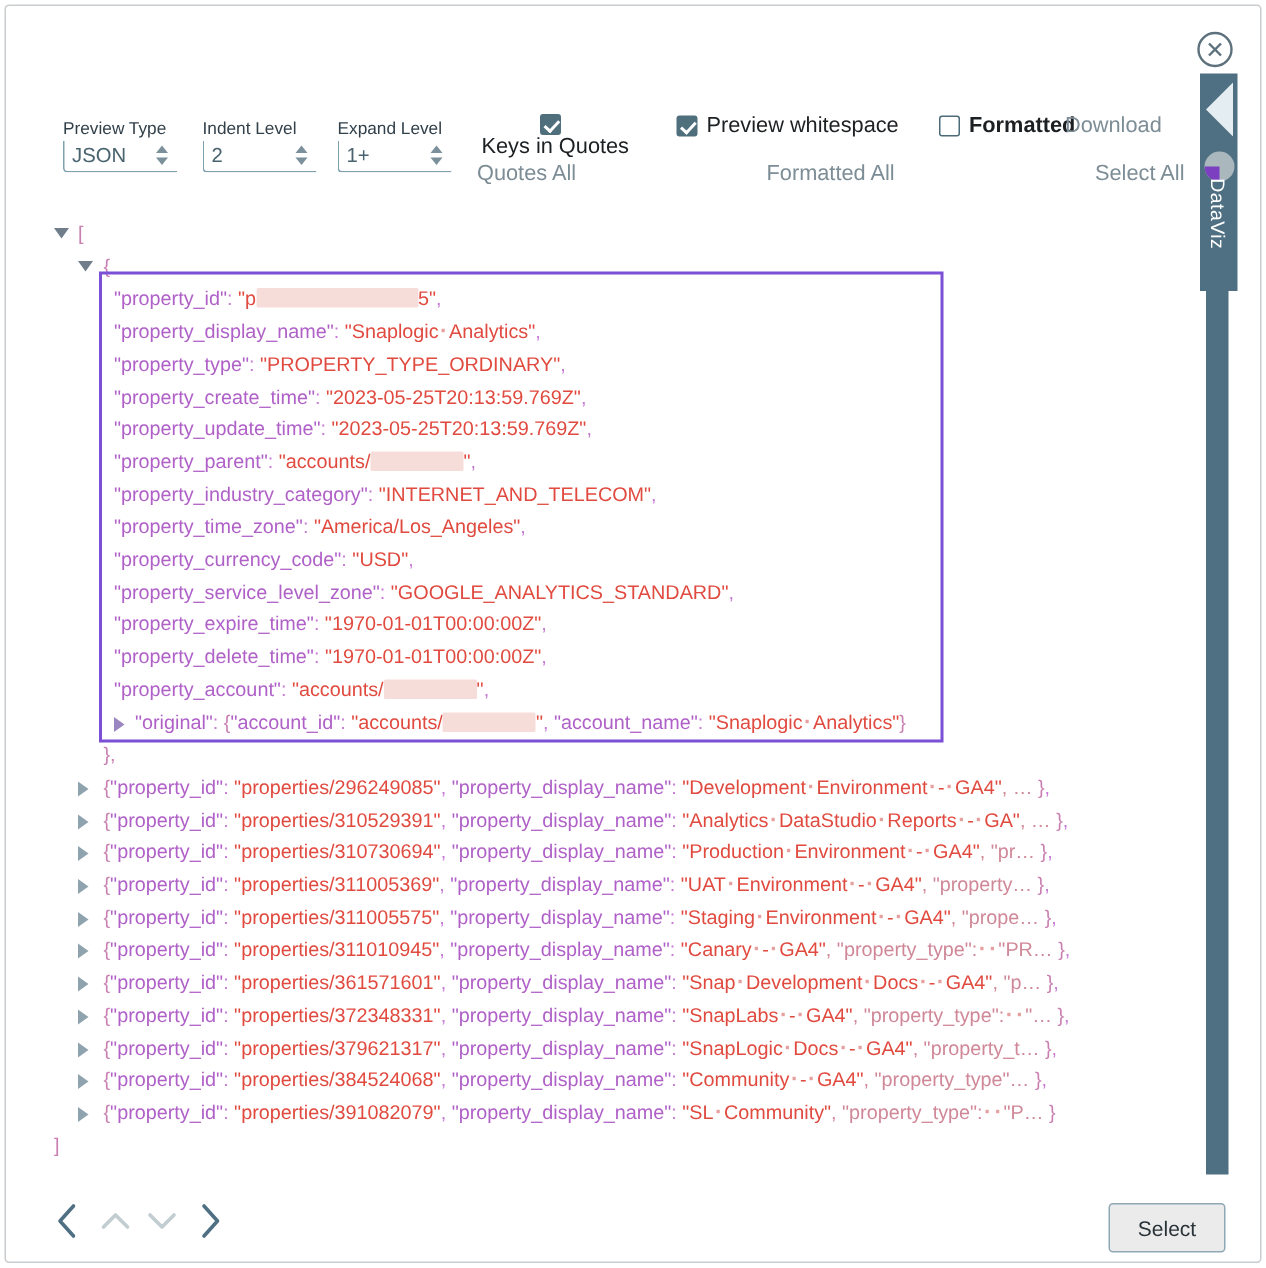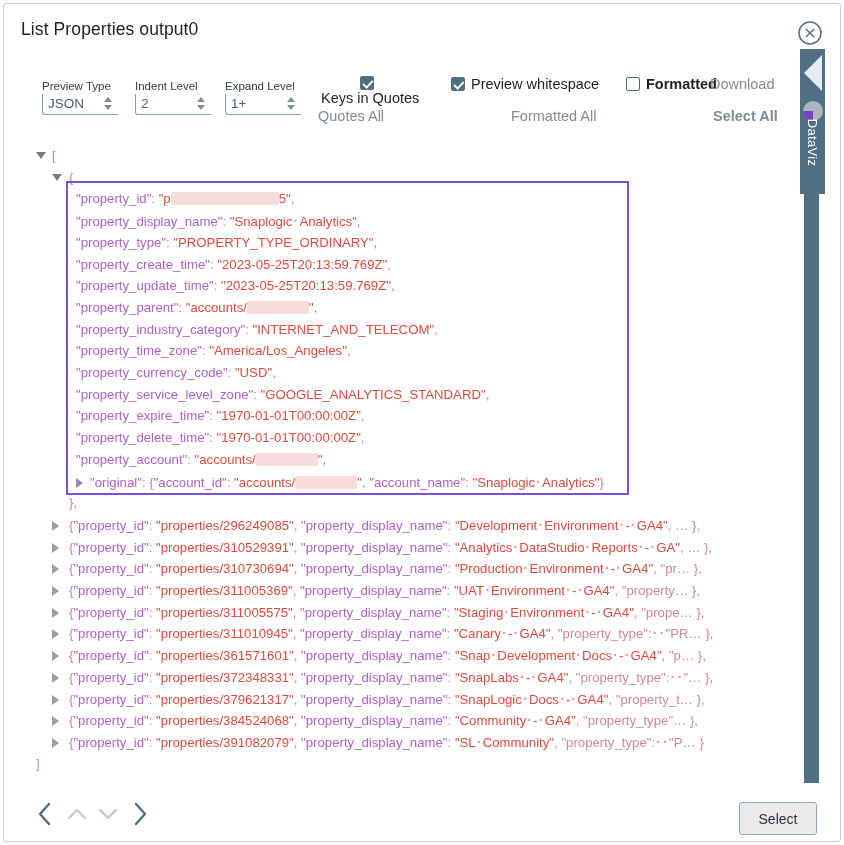--- a/index.html
+++ b/index.html
@@ -323,21 +323,20 @@
     font-family: "Liberation Sans", sans-serif;
     cursor: pointer;
     padding: 0;
   }
 </style>
 </head>
 <body>
 
 <div id="dialog">
 
-  <div id="title">List Properties output0</div>
 
   <div id="close-icon-btn">
     <svg width="26" height="26" viewBox="0 0 26 26">
       <circle cx="13" cy="13" r="11" fill="none" stroke="#5d717c" stroke-width="1.6"></circle>
       <line x1="9" y1="9" x2="17" y2="17" stroke="#5d717c" stroke-width="1.6"></line>
       <line x1="17" y1="9" x2="9" y2="17" stroke="#5d717c" stroke-width="1.6"></line>
     </svg>
   </div>
 
   <div class="field" style="left:38px; top:76px;">
@@ -382,21 +381,21 @@
     <span class="chk-label">Preview whitespace</span>
   </div>
   <div class="checkitem" style="left:622px;font-weight:bold;">
     <span class="cbox"></span>
     <span class="chk-label">Formatted</span>
   </div>
 
   <div class="toollink" style="left:706px; top:72px;">Download</div>
   <div class="toollink" style="left:314px; top:104px;">Quotes All</div>
   <div class="toollink" style="left:507px; top:104px;">Formatted All</div>
-  <div class="toollink" style="left:709px; top:104px;font-weight:bold;">Select All</div>
+  <div class="toollink" style="left:726px; top:104px;">Select All</div>
 
   <div id="content">
     <div id="json-lines">
         <div class="caret down" style="top: 11px; left: 2px;"></div>
         <div class="jsonline" style="top: 4px; left: 18px;"><span class="brk">[</span></div>
         <div class="caret down" style="top: 32.7px; left: 18px;"></div>
         <div class="jsonline" style="top: 25.7px; left: 35px;"><span class="brk">{</span></div>
         <div class="jsonline" style="top: 47.4px; left: 42px;"><span class="key">"property_id"</span><span class="punc">:&nbsp;</span><span class="str">"p</span><span class="redact" style="width:108px"></span><span class="str">5"</span><span class="punc">,</span></div>
         <div class="jsonline" style="top: 69.1px; left: 42px;"><span class="key">"property_display_name"</span><span class="punc">:&nbsp;</span><span class="str">"Snaplogic<span class="ws"></span>Analytics"</span><span class="punc">,</span></div>
         <div class="jsonline" style="top: 90.8px; left: 42px;"><span class="key">"property_type"</span><span class="punc">:&nbsp;</span><span class="str">"PROPERTY_TYPE_ORDINARY"</span><span class="punc">,</span></div>

